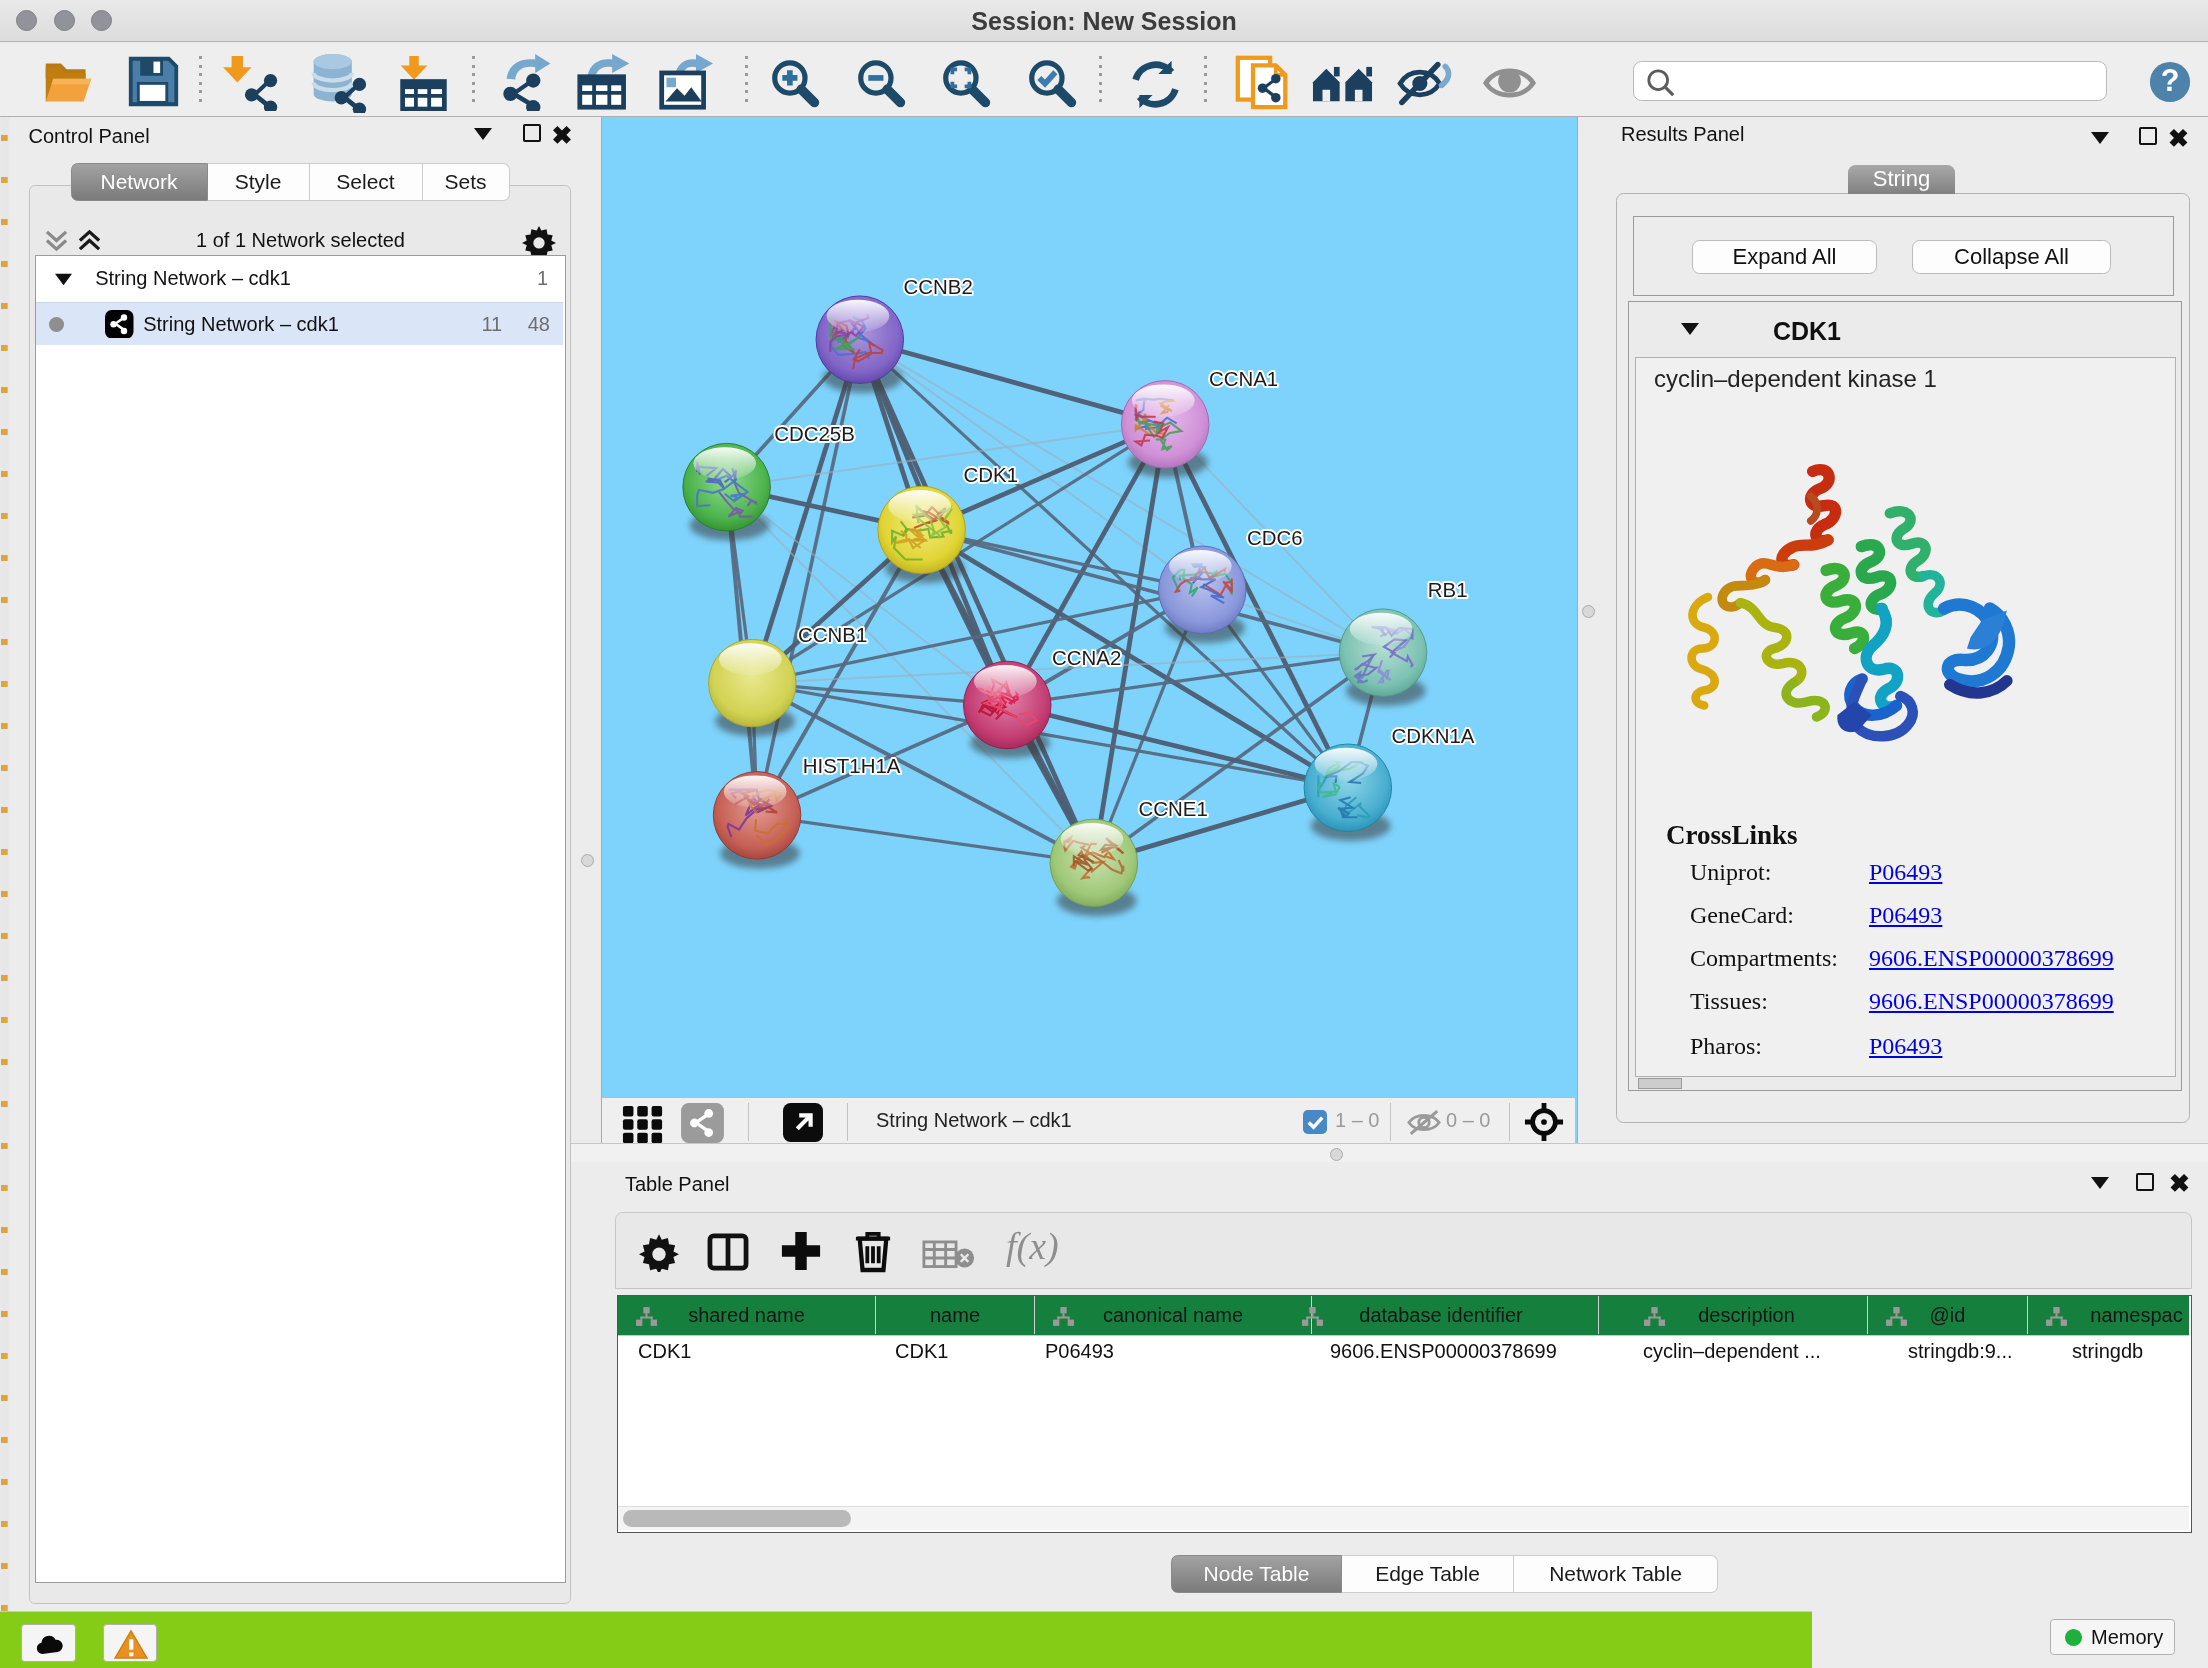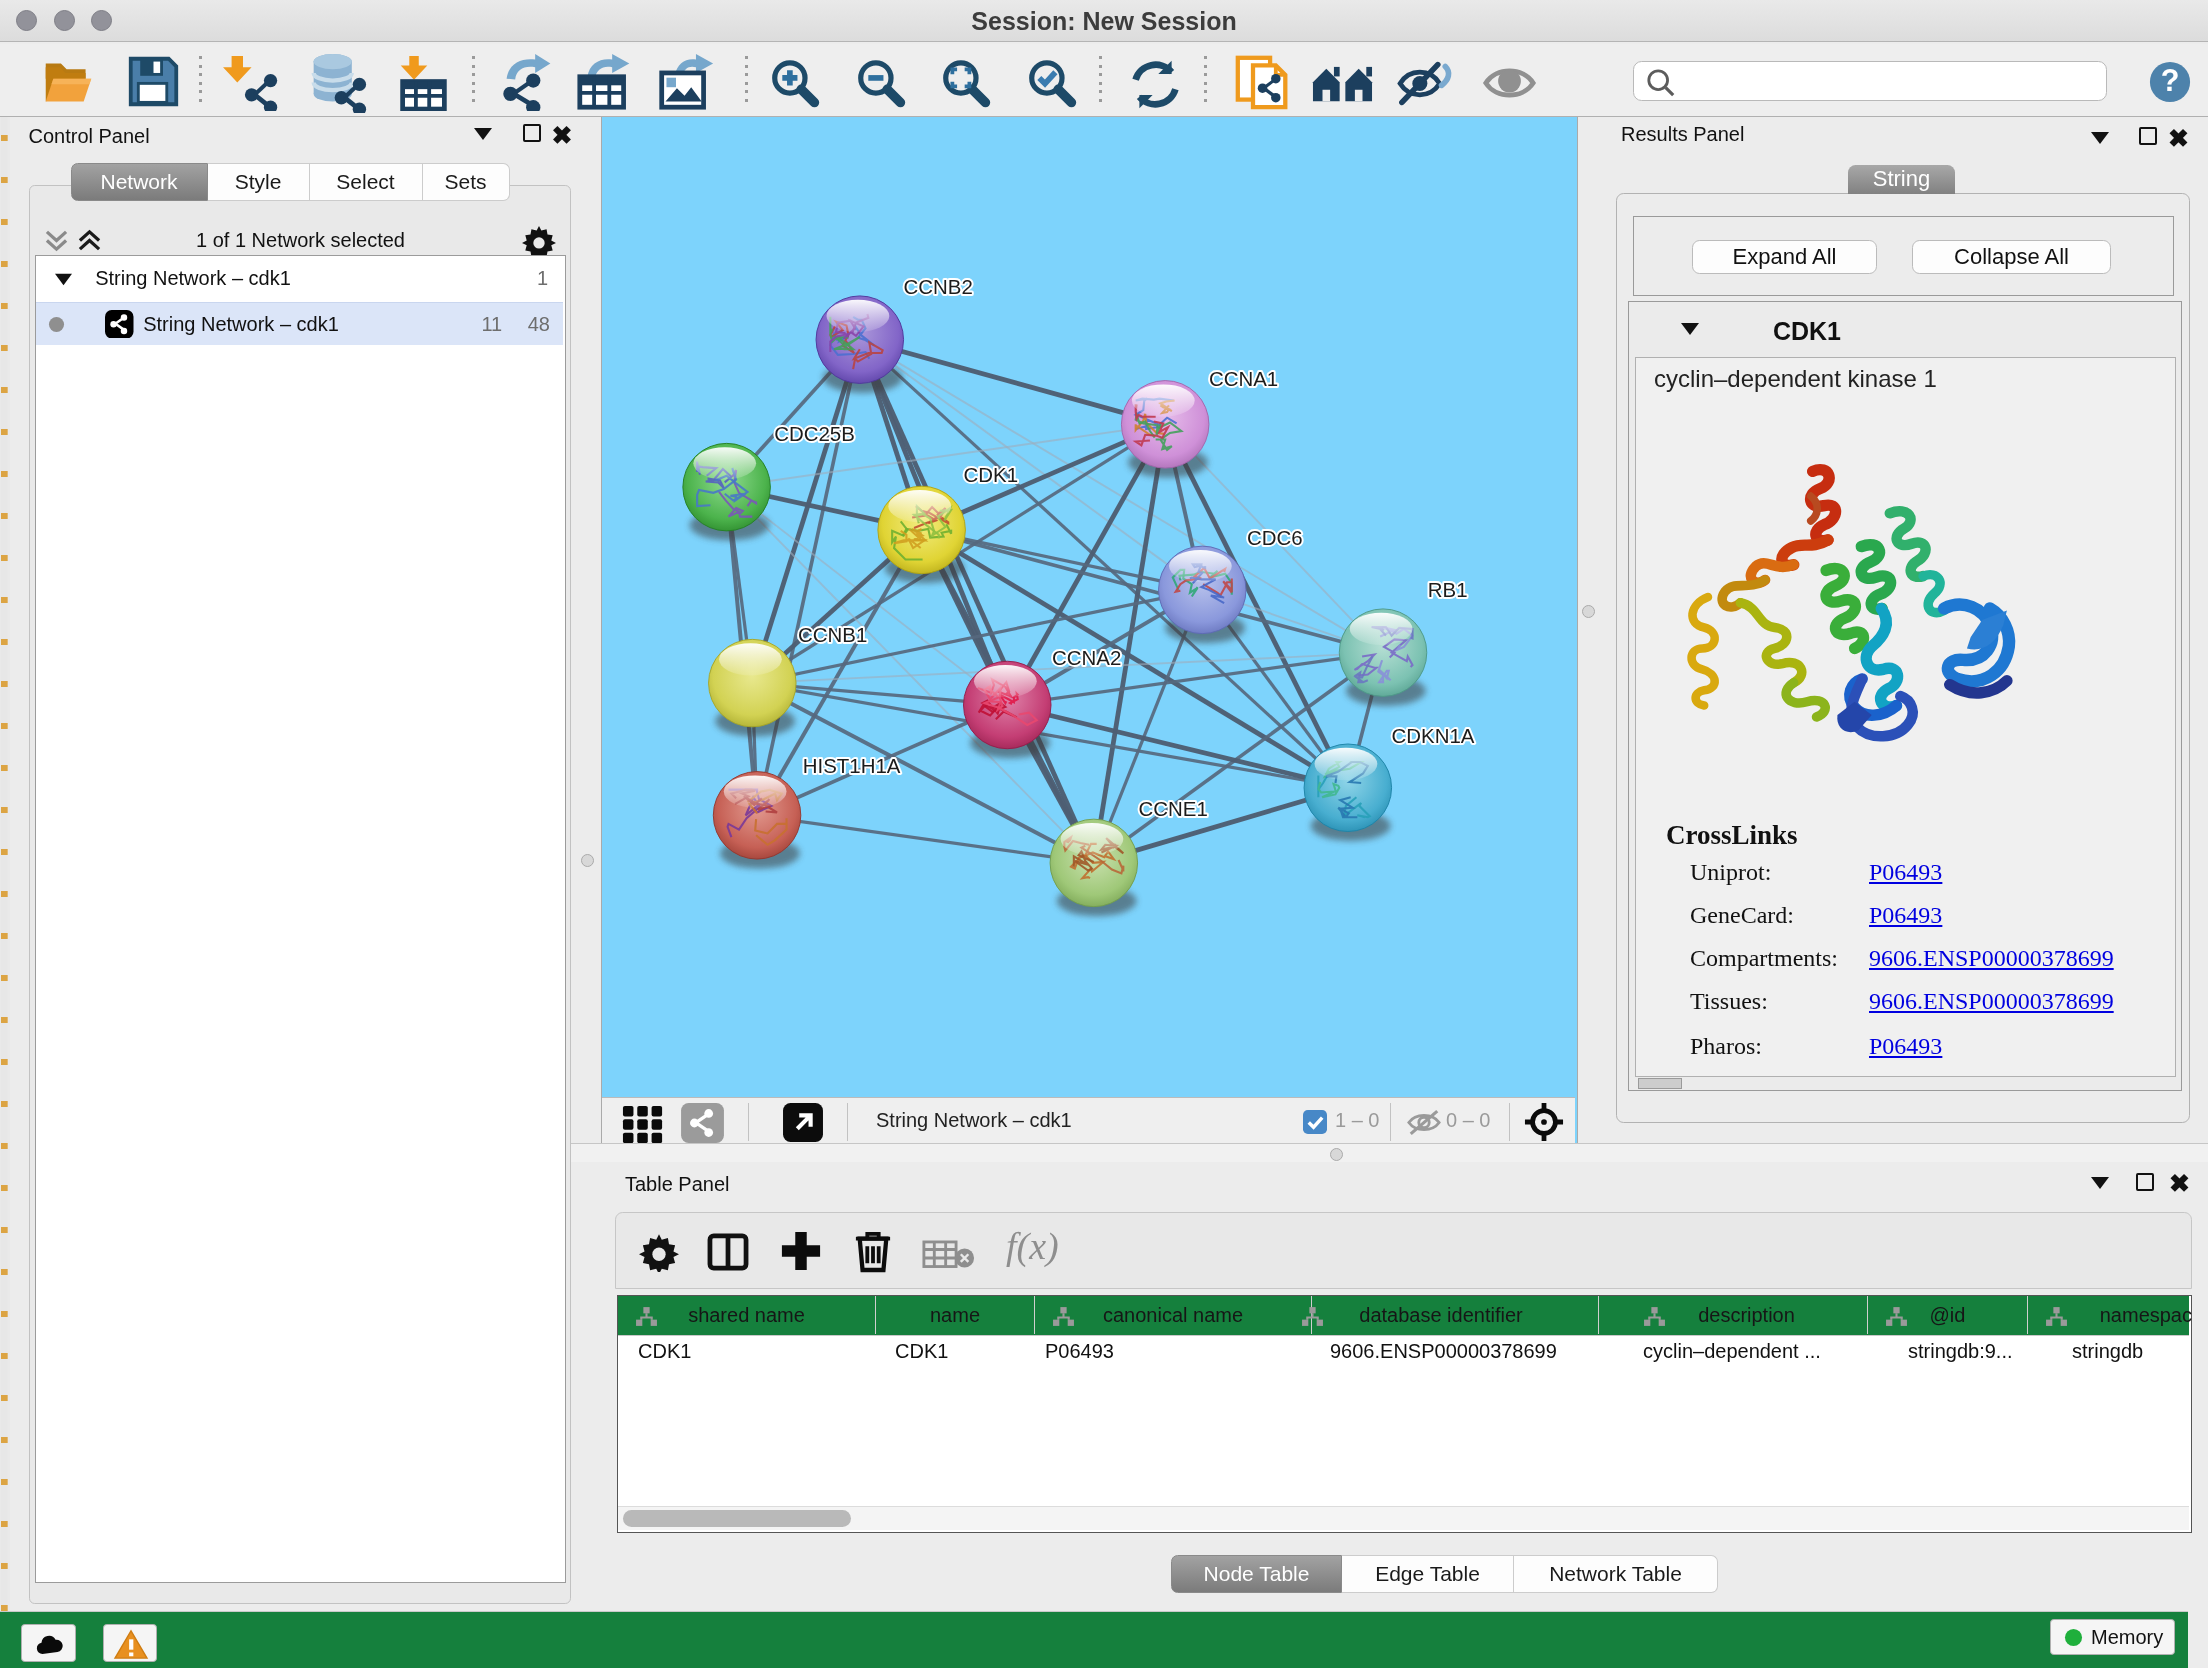--- a/index.html
+++ b/index.html
@@ -563,21 +563,21 @@
 #ttable { position:absolute; left:617px; top:1295px; width:1575px; height:238px; background:#fff; border:1.9px solid #555; }
 #thead { position:absolute; left:0; top:0; width:1571px; height:40px; background:#15803d; border-bottom:1.9px solid #c9c9c9; }
 .th { position:absolute; top:0; height:38px; border-right:1.9px solid #cfcfcf; }
 .th span { position:absolute; left:0; right:0; top:7.6px; text-align:center; font-size:20px; color:#161616; }
 .hic { position:absolute; left:17px; top:9.5px; width:23px; height:21px; }
 #trow1 { position:absolute; left:0; top:42px; width:1571px; height:33px; }
 #trow1 span { position:absolute; top:1.9px; font-size:20px; color:#111; }
 #hscroll { position:absolute; left:0; top:210px; width:1571px; height:24px; background:#f4f4f4; border-top:1px solid #dcdcdc; }
 #hthumb { position:absolute; left:4.8px; top:2.9px; width:228px; height:17px; background:#b9b9b9; border-radius:8.6px; }
 #tp-tabs { left:1124px; top:1555px;margin-left:47px; }
-#statusbar { position:absolute; left:0; top:1611px; width:2188px; height:57px; background:#15803d; border-top:1.9px solid #c9c9c9; }
+#statusbar { position:absolute; left:0; top:1611px; width:1812px; height:57px; background:#84cc16; border-top:1.9px solid #c9c9c9; }
 .sbtn { position:absolute; top:12.4px; height:38px; background:#f5f5f5; border:1.9px solid #b0b0b0; border-radius:3.8px; }
 </style>
 <div id="rpanel">
  <div style="position:absolute;left:1621px;top:123px;font-size:20px;color:#111">Results Panel</div>
  <div class="paneltri" style="left:2091px;top:132px"></div>
  <div class="panelsq" style="left:2139px;top:127px"></div>
  <div class="panelx" style="left:2168px;top:126px">✖</div>
  <div style="position:absolute;left:1616px;top:193px;width:574px;height:930px;background:#ececec;border:1px solid #b2b2b2;border-radius:7.6px"></div>
  <div style="position:absolute;left:1848px;top:165px;width:107px;height:28.5px;background:linear-gradient(#a8a8a8,#818181);border-radius:7.6px 7.6px 0 0;color:#fff;font-size:22px;text-align:center;line-height:28.5px">String</div>
  <div style="position:absolute;left:1633px;top:216px;width:541px;height:80px;border:1px solid #9a9a9a"></div>
@@ -727,21 +727,21 @@
         </div>
    <div class="th" style="left:1410px;width:164px;border-right:none">
           <svg class="hic" viewBox="0 0 22 20">
             <g fill="#9a9a9a">
               <rect x="8" y="1" width="6" height="6"></rect>
               <rect x="1" y="13" width="6" height="6"></rect>
               <rect x="15" y="13" width="6" height="6"></rect>
               <path d="M10 7 h2 v3 h5 v3 h-2 v-1 h-8 v1 H5 v-3 h5 z"></path>
             </g>
           </svg>
-          <span style="text-align:right;left:53px">namespac</span>
+          <span style="text-align:center;left:53px">namespac</span>
         </div>
   </div>
   <div id="trow1">
    <span style="left:20px">CDK1</span>
    <span style="left:277px">CDK1</span>
    <span style="left:427px">P06493</span>
    <span style="left:712px">9606.ENSP00000378699</span>
    <span style="left:1025px">cyclin–dependent ...</span>
    <span style="left:1290px">stringdb:9...</span>
    <span style="left:1454px">stringdb</span>

